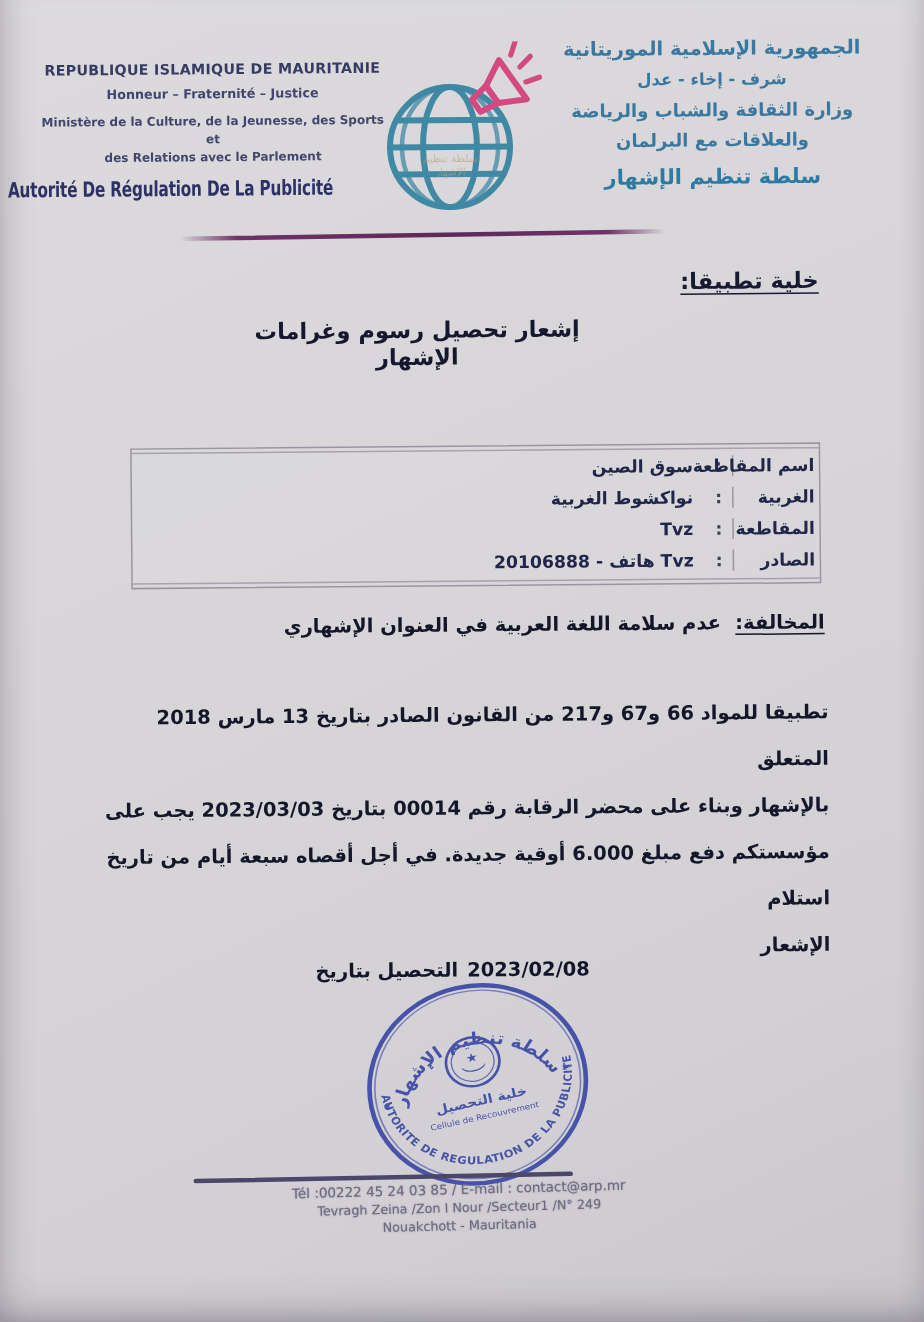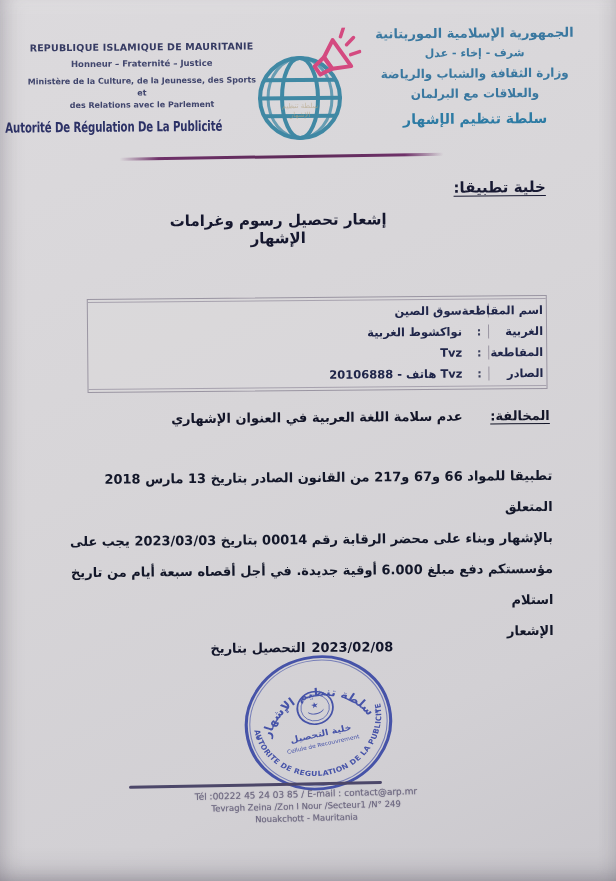--- a/index.html
+++ b/index.html
@@ -40,21 +40,21 @@
     text-decoration:underline;text-underline-offset:3px;}
   .doc-title{left:145px;top:211px;width:270px;text-align:center;font-size:15px;font-weight:bold;color:#15172e;}
   .info-table{left:88px;top:297px;width:460px;border:1px solid #9a95a2;padding:3px 0 5px;background:rgba(255,255,255,.05);}
   .info-table::before{content:"";position:absolute;left:0;right:0;top:2px;height:1px;background:#a7a2ae;}
   .info-table::after{content:"";position:absolute;left:0;right:0;bottom:2px;height:1px;background:#a7a2ae;}
   .trow{display:flex;align-items:center;height:21px;font-size:11.5px;font-weight:bold;color:#20264a;}
   .tval{flex:1;direction:rtl;padding-right:8px;white-space:nowrap;}
   .tcolon{width:18px;text-align:center;color:#3a3f5c;}
   .tlabel{width:58px;direction:rtl;border-left:1px solid #9a95a2;padding:0 3px 0 2px;white-space:nowrap;}
   .violation{right:66px;top:410px;font-size:13px;font-weight:bold;color:#131528;white-space:nowrap;}
-  .violation .vlabel{text-decoration:underline;text-underline-offset:3px;margin-left:23px;}
+  .violation .vlabel{text-decoration:underline;text-underline-offset:3px;margin-left:5px;}
   .paragraph{left:58px;right:64px;top:462px;text-align:right;font-size:13px;font-weight:bold;
     color:#131729;line-height:31px;}
   .date-line{left:185px;top:640px;width:230px;display:flex;justify-content:center;gap:6px;
     font-size:13px;font-weight:bold;color:#13162b;}
   
   .stamp{left:240px;top:654px;width:152px;height:138px;transform:rotate(-12deg);opacity:.93;}
   .stamp svg{width:100%;height:100%;}
   
   .footer-rule{left:126px;top:783px;width:253px;height:2.5px;background:#4c4769;border-radius:2px;transform:rotate(-.6deg);}
   .footer{left:68px;top:789px;width:470px;text-align:center;color:#6f6a82;transform:rotate(-1deg);

